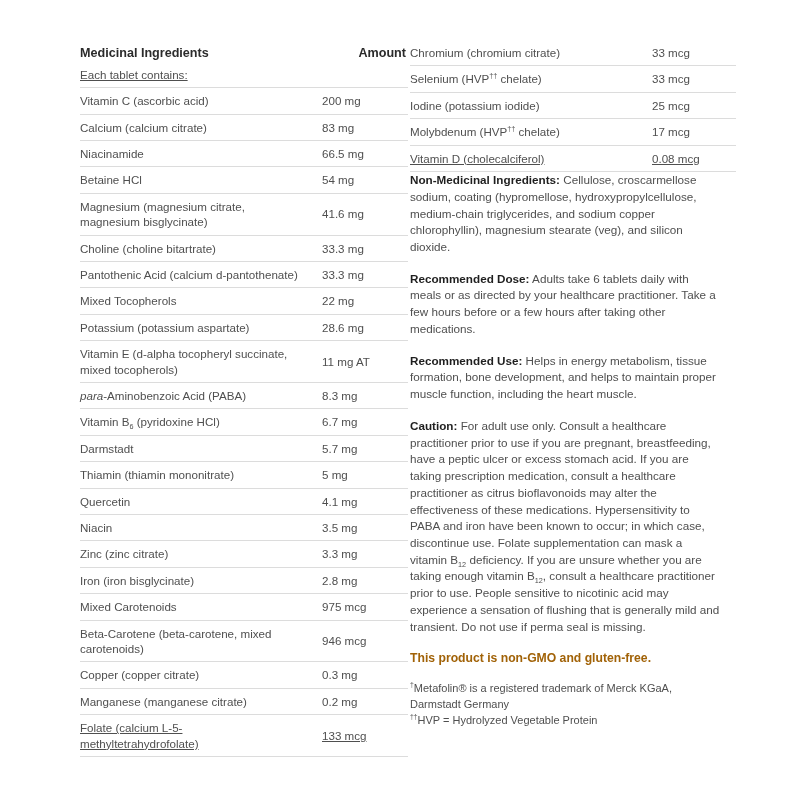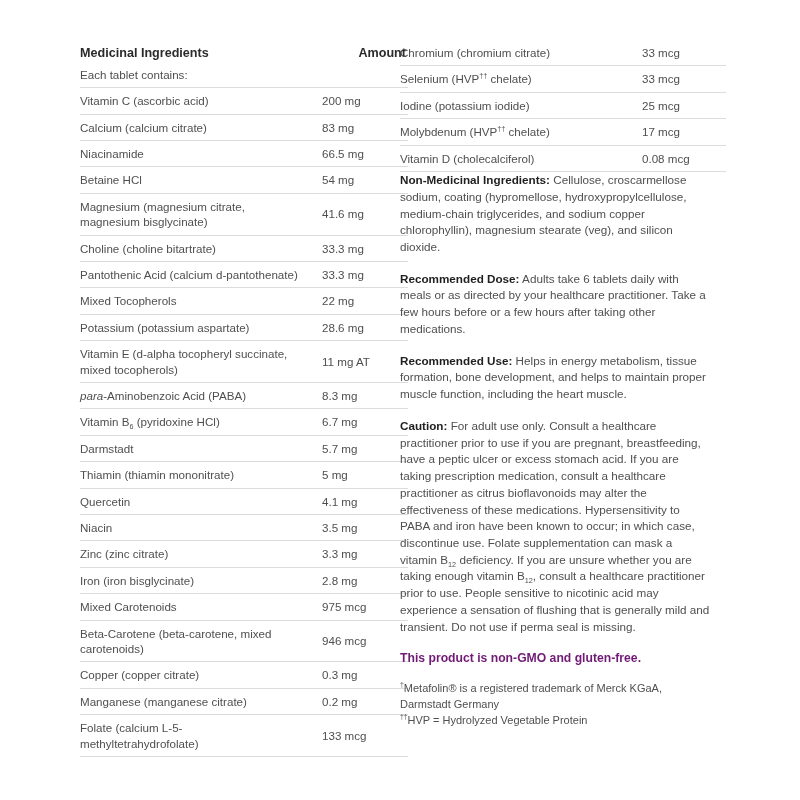--- a/index.html
+++ b/index.html
@@ -14,21 +14,21 @@
     color: #4a4a4a;
     -webkit-font-smoothing: antialiased;
   }
   .page {
     position: relative;
     width: 800px;
     height: 800px;
     box-sizing: border-box;
     padding: 40px 72px 20px 80px;
     display: flex;
-    gap: 8px;
+    gap: 18px;
     align-items: flex-start;
   }
   .col-left { width: 312px; flex: 0 0 312px; }
   .col-right { width: 312px; flex: 0 0 312px; }
 
   
   table.ing {
     width: 100%;
     border-collapse: collapse;
     table-layout: fixed;
@@ -58,21 +58,21 @@
   table.ing tr.head td.amt {
     font-weight: bold;
     font-size: 12.6px;
     color: #2b2b2b;
   }
   table.ing tr.head td.amt { text-align: right; padding-right: 2px; }
   table.ing tr.subhead td {
     border-bottom: 1px solid #dcdcdc;
     padding-top: 2px;
   }
-  table.ing tr:last-child td { border-bottom: 1px solid #dcdcdc; }
+  table.ing tr:last-child td { border-bottom: 1px solid #dcdcdc; text-decoration: underline; }
 
   sup.mark {
     font-size: 0.62em;
     vertical-align: super;
     line-height: 0;
   }
   sub.sb {
     font-size: 0.62em;
     vertical-align: sub;
     line-height: 0;
@@ -87,21 +87,21 @@
     margin: 0 0 15px 0;
   }
   .block:first-child { margin-top: 0; }
   .block b {
     color: #1f1f1f;
     font-weight: bold;
   }
   .nongmo {
     font-size: 12.2px;
     font-weight: bold;
-    color: #701a75;
+    color: #a16207;
     line-height: 1.4;
     margin: 0 0 14px 0;
   }
   .footnotes {
     font-size: 11px;
     line-height: 1.42;
     color: #4f4f4f;
   }
   .footnotes div { margin: 0; }
   .spacer-top { }

